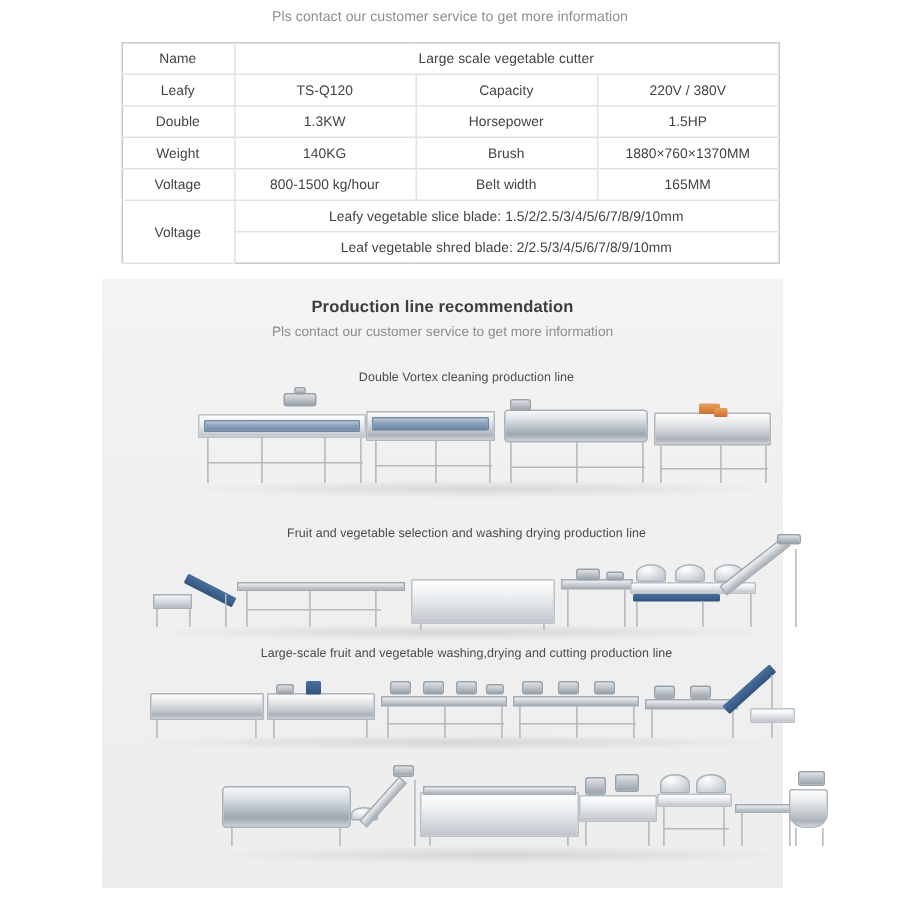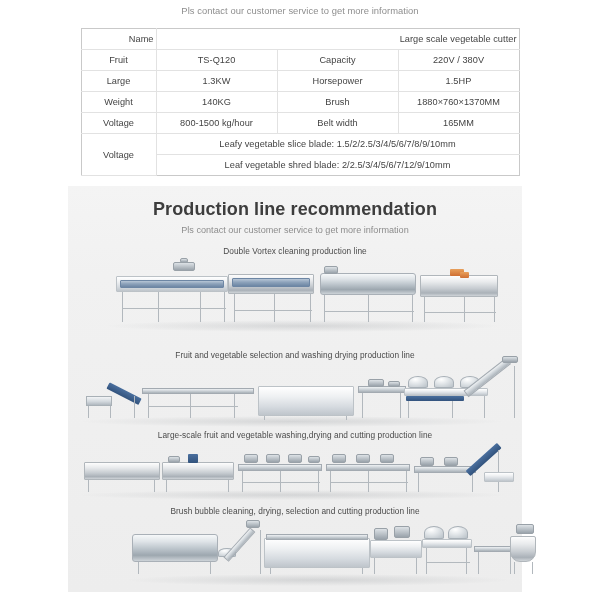--- a/index.html
+++ b/index.html
@@ -44,49 +44,49 @@
     text-align: center;
     vertical-align: middle;
     font-size: 9.2px;
     color: #434343;
     padding: 0 2px;
     letter-spacing: .05px;
     white-space: nowrap;
   }
   table.spec tr td:first-child { border-left: none; }
   table.spec tr td:last-child { border-right: none; }
-  table.spec tr:first-child td { border-top: none; text-align: right; }
+  table.spec tr:first-child td { border-top: none; }
   table.spec tr:last-child td { border-bottom: none; }
   .c-label { width: 75px; }
   .c-v1 { width: 147px; }
   .c-label2 { width: 72px; }
 
   
   .prod-panel {
     position: absolute;
     left: 68px; top: 186px;
     width: 454px; height: 406px;
     background: linear-gradient(180deg,#f4f4f4 0%,#f1f1f1 22%,#efefef 60%,#ededed 100%);
   }
   .prod-head { padding-top: 13px; }
   .prod-title {
     text-align: center;
-    font-size: 18px;
+    font-size: 11px;
     font-weight: bold;
     color: #3d3d3d;
     letter-spacing: .1px;
   }
   .prod-sub {
     text-align: center;
     font-size: 9.1px;
     color: #8d8d8d;
     margin-top: 5px;
   }
 
-  .line-block { position: absolute; left: 0; width: 454px; }
+  .line-block { position: absolute; left: 16px; width: 454px; }
   .line-cap {
     text-align: center;
     font-size: 8.3px;
     color: #4a4a4a;
     letter-spacing: .05px;
     white-space: nowrap;
   }
   .line-art { position: relative; width: 454px; }
 
   
@@ -156,27 +156,27 @@
     <div class="sec-sub">Pls contact our customer service to get more information</div>
 
     <div class="spec-table-wrap">
       <table class="spec">
         <tbody>
             <tr>
           <td class="c-label">Name</td>
           <td colspan="3">Large scale vegetable cutter</td>
         </tr>
         <tr>
-          <td class="c-label">Fruit</td>
+          <td class="c-label">Leafy</td>
           <td class="c-v1">TS-Q120</td>
           <td class="c-label2">Capacity</td>
           <td>220V / 380V</td>
         </tr>
         <tr>
-          <td class="c-label">Large</td>
+          <td class="c-label">Double</td>
           <td class="c-v1">1.3KW</td>
           <td class="c-label2">Horsepower</td>
           <td>1.5HP</td>
         </tr>
         <tr>
           <td class="c-label">Weight</td>
           <td class="c-v1">140KG</td>
           <td class="c-label2">Brush</td>
           <td>1880×760×1370MM</td>
         </tr>
@@ -184,21 +184,21 @@
           <td class="c-label">Voltage</td>
           <td class="c-v1">800-1500 kg/hour</td>
           <td class="c-label2">Belt width</td>
           <td>165MM</td>
         </tr>
         <tr>
           <td class="c-label" rowspan="2">Voltage</td>
           <td colspan="3">Leafy vegetable slice blade: 1.5/2/2.5/3/4/5/6/7/8/9/10mm</td>
         </tr>
         <tr>
-          <td colspan="3">Leaf vegetable shred blade: 2/2.5/3/4/5/6/7/12/9/10mm</td>
+          <td colspan="3">Leaf vegetable shred blade: 2/2.5/3/4/5/6/7/8/9/10mm</td>
         </tr>
       </tbody>
         </table>
     </div>
   </div>
 
   <div class="prod-panel">
     <div class="prod-head">
       <div class="prod-title">Production line recommendation</div>
       <div class="prod-sub">Pls contact our customer service to get more information</div>
@@ -325,21 +325,20 @@
         <div class="mach leg" style="left:384px;top:41px;height:17px;"></div>
         <div class="mach leg" style="left:416px;top:36px;height:22px;"></div>
 
         <div class="mach convey" style="left:398px;top:30px;width:54px;height:8px;transform:rotate(-38deg);transform-origin:left center;"></div>
         <div class="mach motor" style="left:434px;top:-4px;width:16px;height:7px;"></div>
         <div class="mach leg" style="left:446px;top:6px;height:52px;"></div>
       </div>
     </div>
 
     <div class="line-block" style="top:320px;">
-      <div class="line-cap">Brush bubble cleaning, drying, selection and cutting production line</div>
       <div class="line-art" style="height:72px;">
         <div class="mach shadow-el" style="left:60px;top:58px;width:380px;height:12px;"></div>
 
         <div class="mach drum" style="left:64px;top:18px;width:86px;height:28px;"></div>
         <div class="mach leg" style="left:70px;top:46px;height:12px;"></div>
         <div class="mach leg" style="left:142px;top:46px;height:12px;"></div>
         <div class="mach pot" style="left:150px;top:32px;width:18px;height:9px;"></div>
 
         <div class="mach convey" style="left:158px;top:40px;width:40px;height:7px;transform:rotate(-48deg);transform-origin:left center;"></div>
         <div class="mach motor" style="left:178px;top:4px;width:14px;height:8px;"></div>

